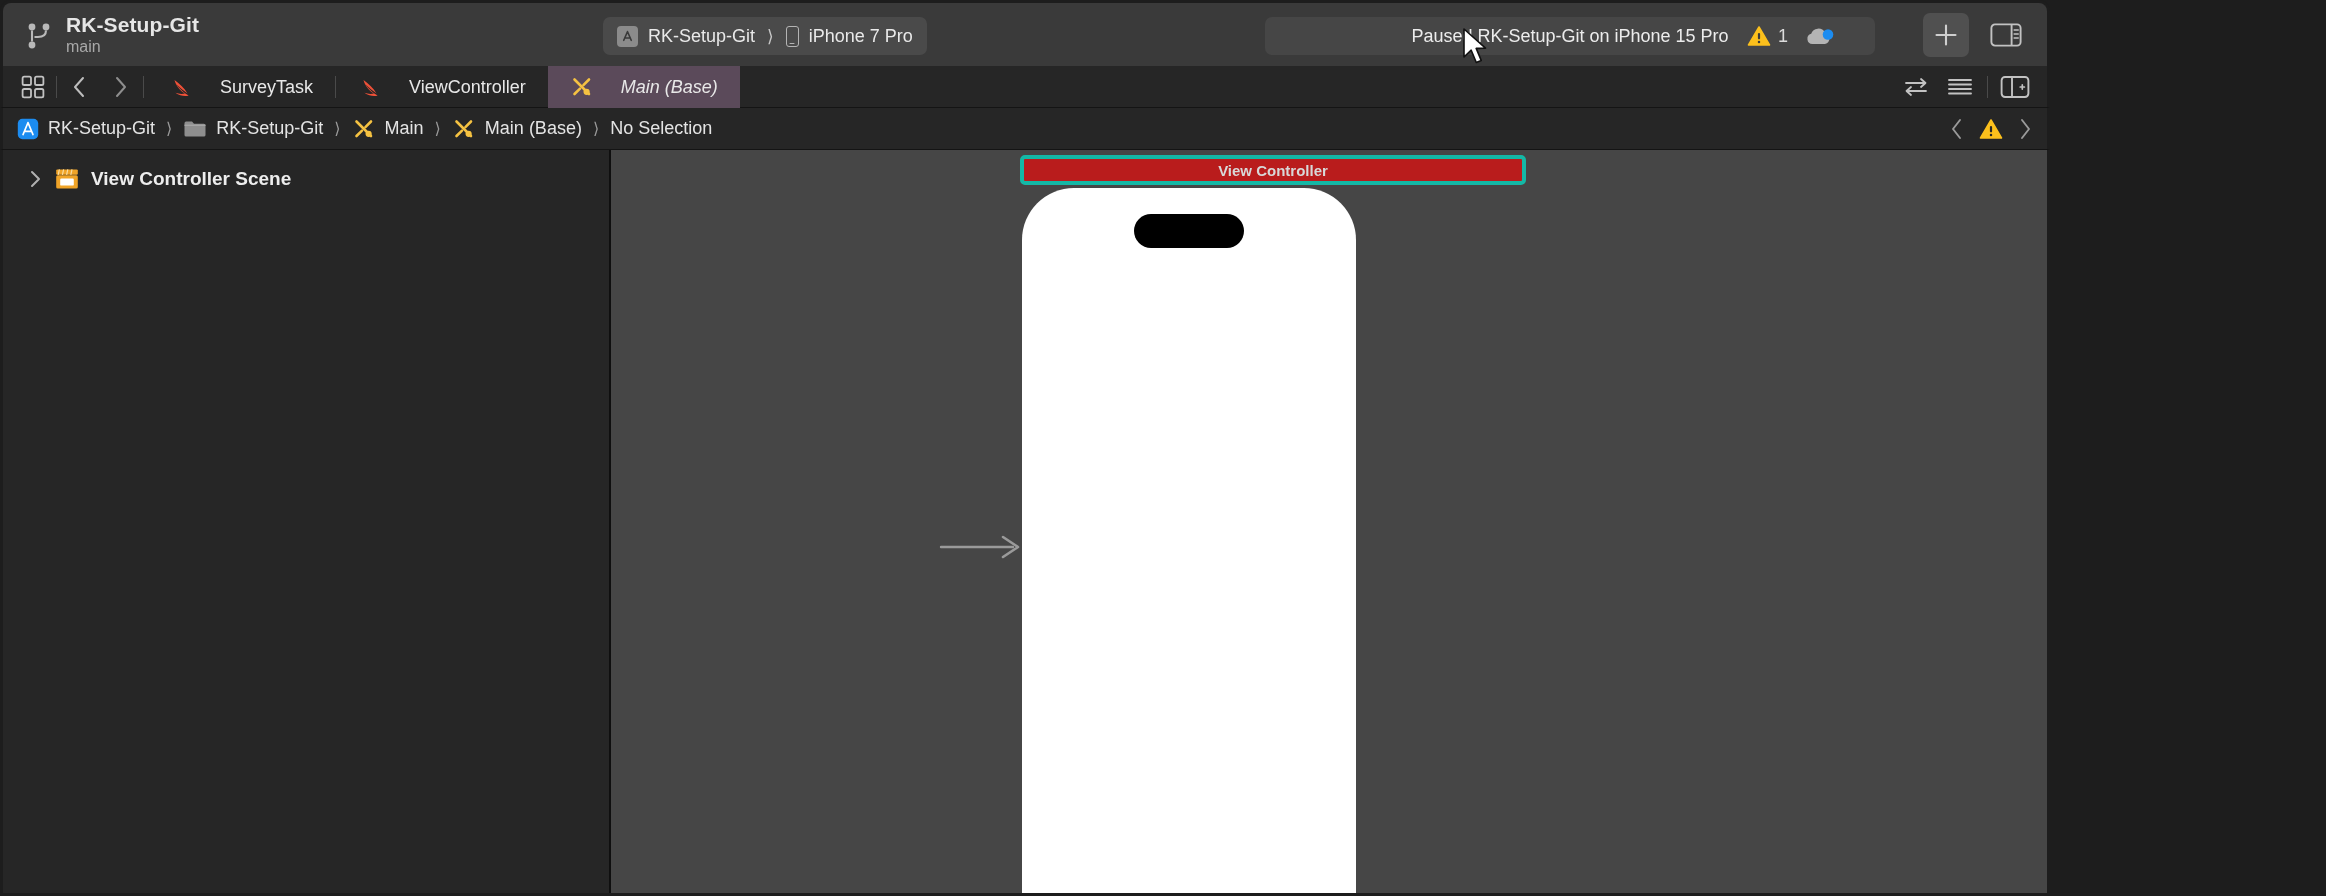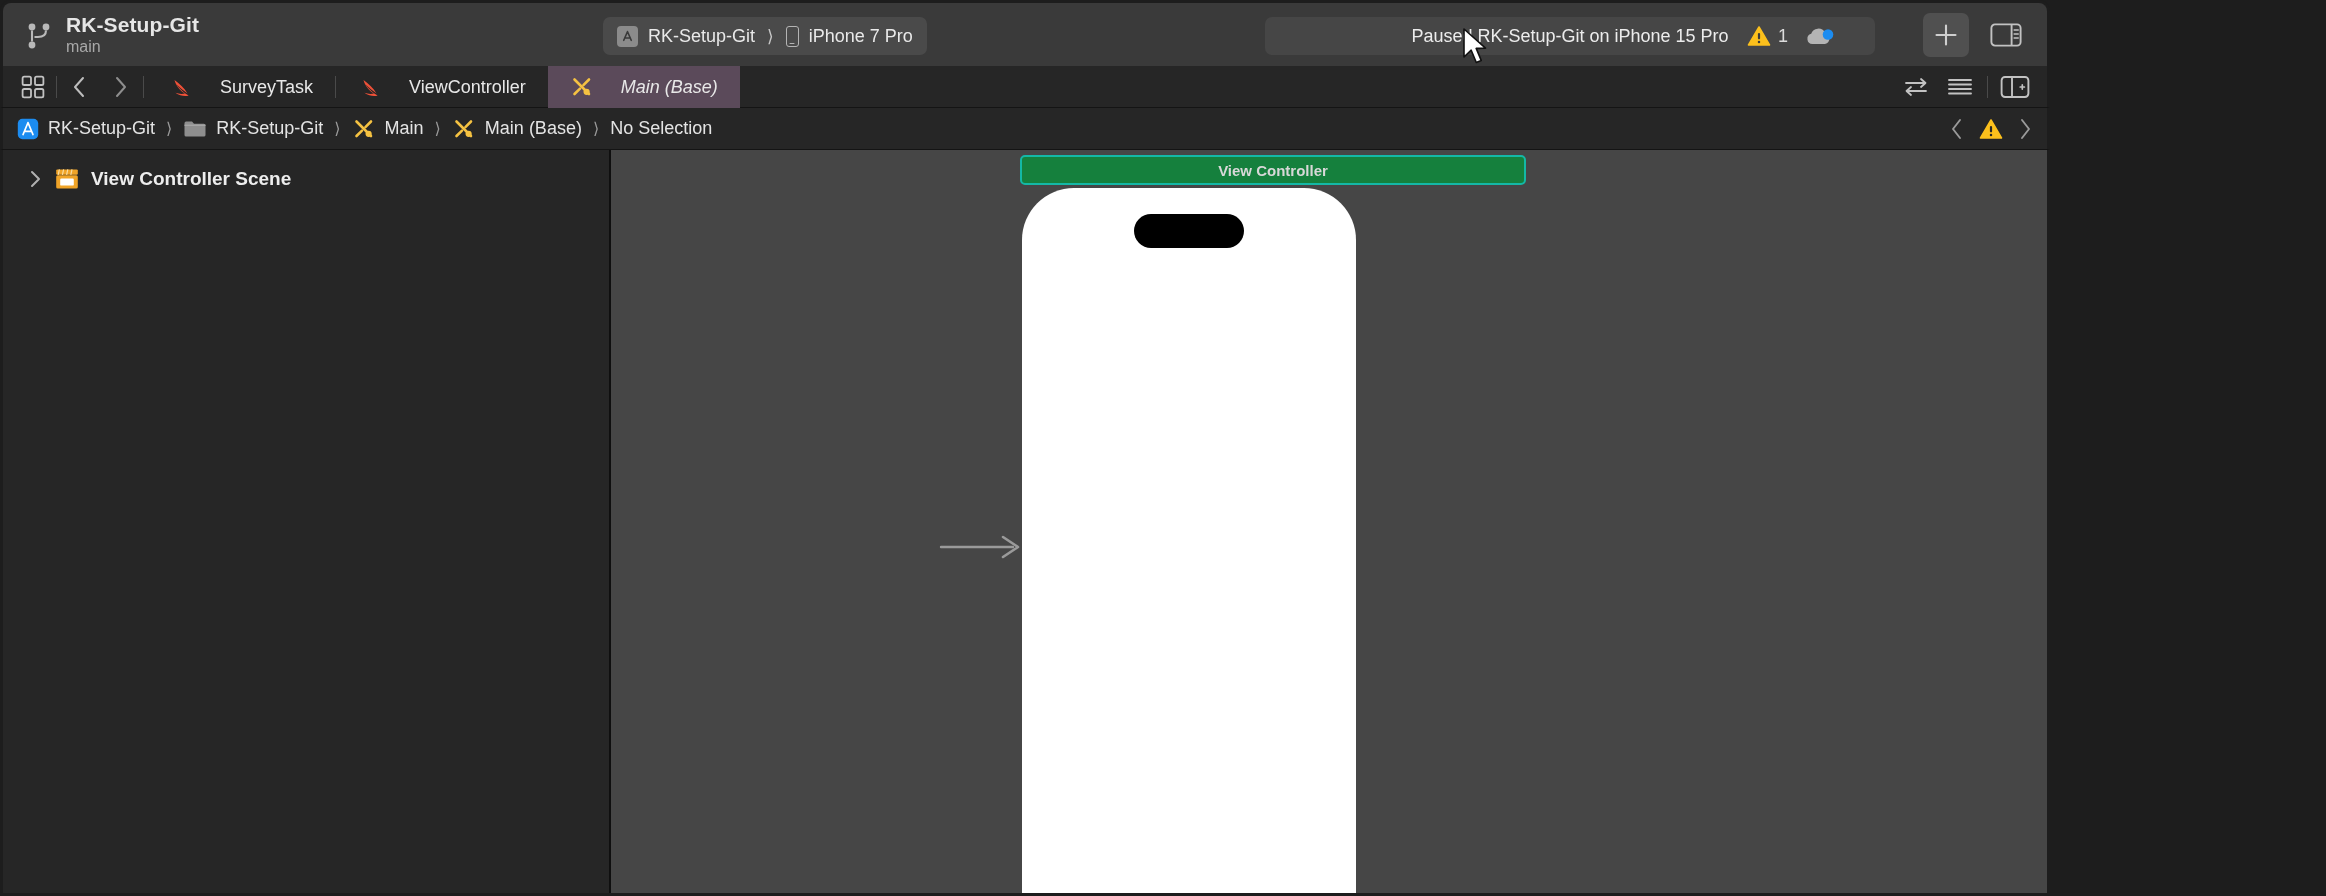--- a/index.html
+++ b/index.html
@@ -175,22 +175,22 @@
   .canvas {
     flex: 1;
     position: relative;
     background: #464646;
     overflow: hidden;
   }
   .vc-label {
     position: absolute;
     left: 409px; top: 5px;
     width: 506px; height: 30px;
-    background: #15803d;
-    border: 2px solid #14b8a6;
+    background: #b91c1c;
+    border: 4px solid #14b8a6;
     border-radius: 5px;
     display: flex; align-items: center; justify-content: center;
     font-size: 15px; font-weight: bold; color: #d8d8d8;
   }
   .device {
     position: absolute;
     left: 411px; top: 38px;
     width: 334px; height: 720px;
     background: #ffffff;
     border-radius: 52px 52px 0 0;

